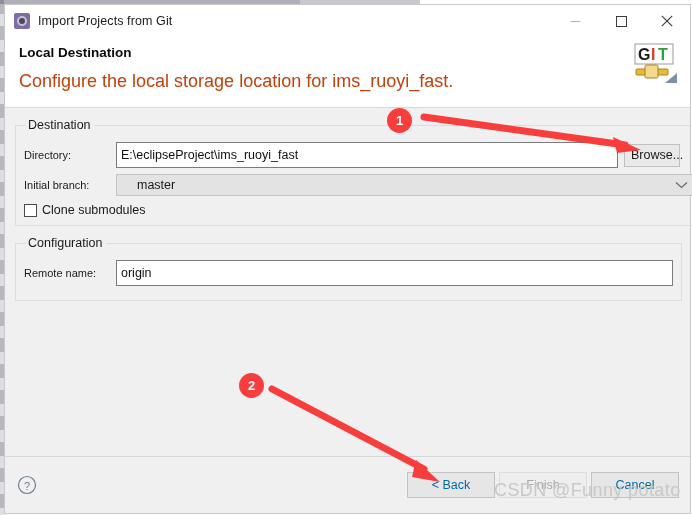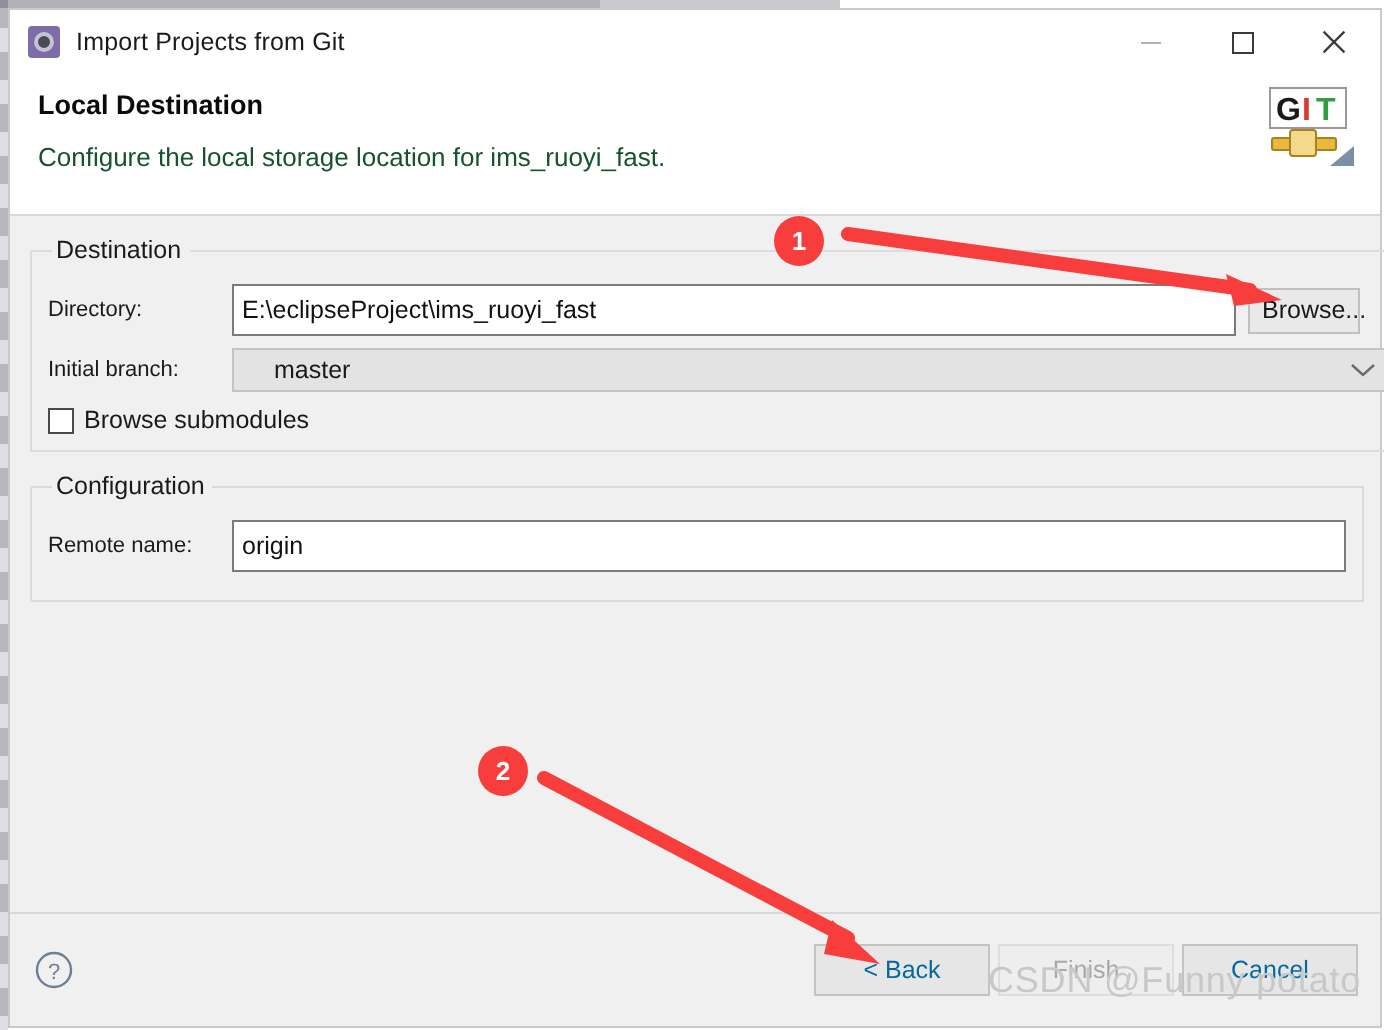--- a/index.html
+++ b/index.html
@@ -74,21 +74,21 @@
     background: #ffffff;
     padding: 8px 0 10px 14px;
     border-bottom: 1px solid #d8d8d8;
     min-height: 52px;
   }
   .banner-title {
     font-size: 13.5px; font-weight: bold; color: #0b0b0b;
     margin-bottom: 11px;
   }
   .banner-sub {
-    font-size: 13px; color: #14532d;
+    font-size: 18px; color: #c2410c;
   }
   .git-logo {
     position: absolute; right: 12px; top: 6px;
     width: 44px; height: 46px;
   }
 
   
   .body {
     flex: 1;
     background: #f0f0f0;
@@ -285,21 +285,21 @@
             <span class="chev">
               <svg width="13" height="8" viewBox="0 0 13 8">
                 <polyline points="1,1.5 6.5,6.5 12,1.5" fill="none" stroke="#6a6a6a" stroke-width="1.2"></polyline>
               </svg>
             </span>
           </div>
         </div>
 
         <div class="checkrow">
           <span class="chk"></span>
-          <span class="chk-label">Browse submodules</span>
+          <span class="chk-label">Clone submodules</span>
         </div>
       </fieldset>
 
       <fieldset class="group">
         <legend>Configuration</legend>
         <div class="row">
           <span class="lbl">Remote name:</span>
           <input class="txt" id="remote-input" type="text" value="origin" style="">
         </div>
       </fieldset>

